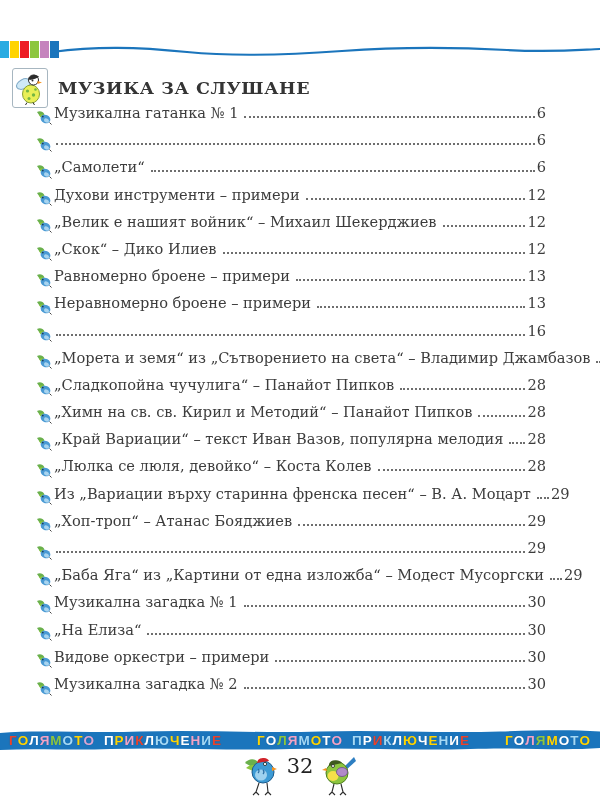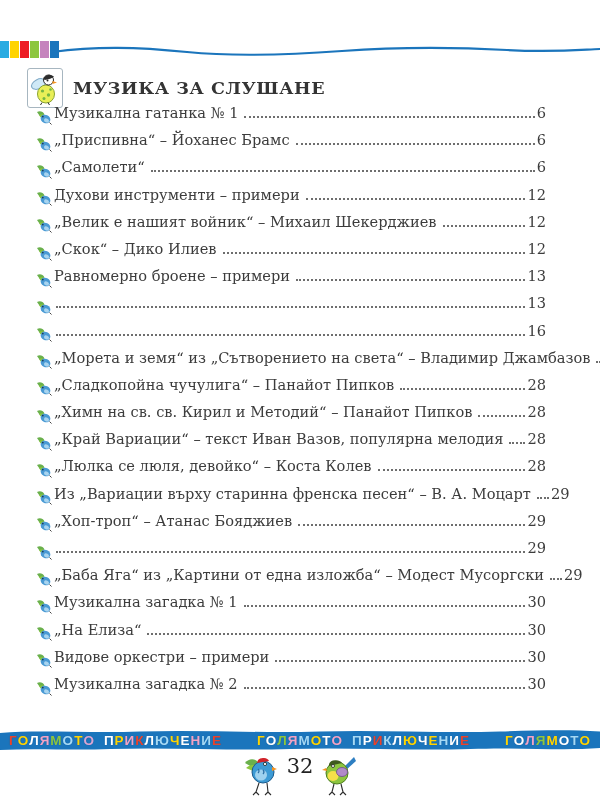--- a/index.html
+++ b/index.html
@@ -8,21 +8,21 @@
     font-family:"DejaVu Serif","Liberation Serif",serif;
     overflow:hidden;
   }
 
   
   .top-deco{position:absolute;top:41px;left:0;display:flex;gap:1px;}
   .sq{width:9px;height:17px;}
   .wave-line{position:absolute;top:42px;left:52px;width:548px;height:18px;}
 
   
-  .header{position:absolute;top:68px;left:27px;display:flex;align-items:center;gap:10px;}
+  .header{position:absolute;top:68px;left:12px;display:flex;align-items:center;gap:10px;}
   .bee-frame{width:34px;height:38px;border:1px solid #a7b6c0;border-radius:3px;
     display:flex;align-items:center;justify-content:center;background:#fff;}
   .page-title{font-size:17.5px;color:#343434;letter-spacing:.6px;font-weight:600;}
 
   
   .toc{position:absolute;top:104px;left:0;width:600px;box-sizing:border-box;
     padding:0 54px 0 36px;margin:0;list-style:none;}
   .toc-row{display:flex;align-items:baseline;height:27.2px;color:#3c3c3c;font-size:14.6px;}
   .bullet{width:18px;flex:0 0 18px;align-self:center;margin-top:3px;}
   .toc-label{white-space:nowrap;padding-right:4px;text-align:center;}
@@ -100,21 +100,20 @@
     <span class="bullet">
       <svg width="16" height="14" viewBox="0 0 16 14">
         <path d="M1,1 C4,-0.5 7,0.5 8.5,3.5 L4.5,6 Z" fill="#6ab04c"></path>
         <path d="M3,4 C5.5,2.5 8,3 9.5,5.5 L5.5,7.5 Z" fill="#8dc63f"></path>
         <ellipse cx="9.5" cy="8" rx="5" ry="4.2" fill="#4a9ad4" transform="rotate(24 9.5 8)"></ellipse>
         <ellipse cx="10.5" cy="9.5" rx="2.6" ry="2" fill="#a8d4ef" transform="rotate(24 10.5 9.5)"></ellipse>
         <path d="M13.5,11.5 L15.5,13.5" stroke="#2c2c2c" stroke-width="0.9"></path>
         <circle cx="6.8" cy="5.6" r="0.9" fill="#1c3a57"></circle>
       </svg>
     </span>
-    <span class="toc-label">„Приспивна“ – Йоханес Брамс</span>
     <span class="leader"></span>
     <span class="toc-page">6</span>
   </li>
 
   <li class="toc-row">
     <span class="bullet">
       <svg width="16" height="14" viewBox="0 0 16 14">
         <path d="M1,1 C4,-0.5 7,0.5 8.5,3.5 L4.5,6 Z" fill="#6ab04c"></path>
         <path d="M3,4 C5.5,2.5 8,3 9.5,5.5 L5.5,7.5 Z" fill="#8dc63f"></path>
         <ellipse cx="9.5" cy="8" rx="5" ry="4.2" fill="#4a9ad4" transform="rotate(24 9.5 8)"></ellipse>
@@ -197,20 +196,21 @@
     <span class="bullet">
       <svg width="16" height="14" viewBox="0 0 16 14">
         <path d="M1,1 C4,-0.5 7,0.5 8.5,3.5 L4.5,6 Z" fill="#6ab04c"></path>
         <path d="M3,4 C5.5,2.5 8,3 9.5,5.5 L5.5,7.5 Z" fill="#8dc63f"></path>
         <ellipse cx="9.5" cy="8" rx="5" ry="4.2" fill="#4a9ad4" transform="rotate(24 9.5 8)"></ellipse>
         <ellipse cx="10.5" cy="9.5" rx="2.6" ry="2" fill="#a8d4ef" transform="rotate(24 10.5 9.5)"></ellipse>
         <path d="M13.5,11.5 L15.5,13.5" stroke="#2c2c2c" stroke-width="0.9"></path>
         <circle cx="6.8" cy="5.6" r="0.9" fill="#1c3a57"></circle>
       </svg>
     </span>
+    <span class="toc-label">Неравномерно броене – примери</span>
     <span class="leader"></span>
     <span class="toc-page">13</span>
   </li>
 
   <li class="toc-row">
     <span class="bullet">
       <svg width="16" height="14" viewBox="0 0 16 14">
         <path d="M1,1 C4,-0.5 7,0.5 8.5,3.5 L4.5,6 Z" fill="#6ab04c"></path>
         <path d="M3,4 C5.5,2.5 8,3 9.5,5.5 L5.5,7.5 Z" fill="#8dc63f"></path>
         <ellipse cx="9.5" cy="8" rx="5" ry="4.2" fill="#4a9ad4" transform="rotate(24 9.5 8)"></ellipse>

